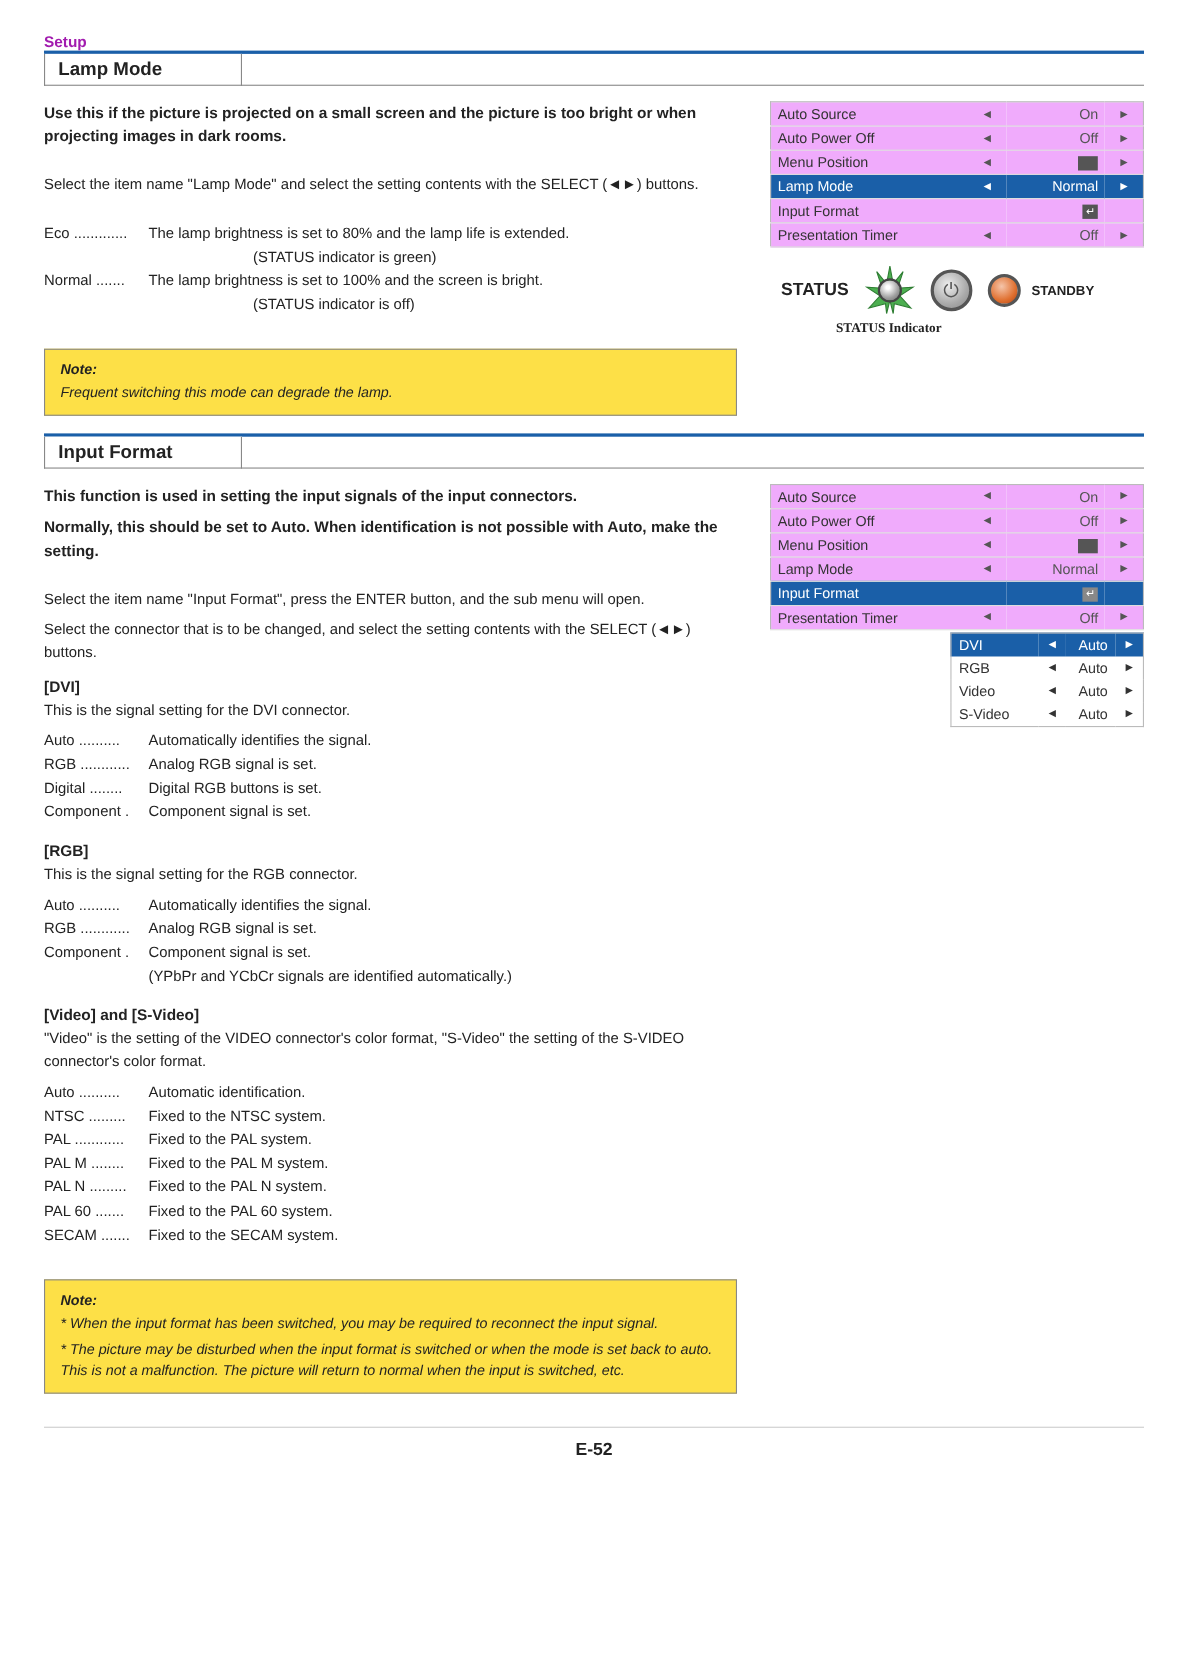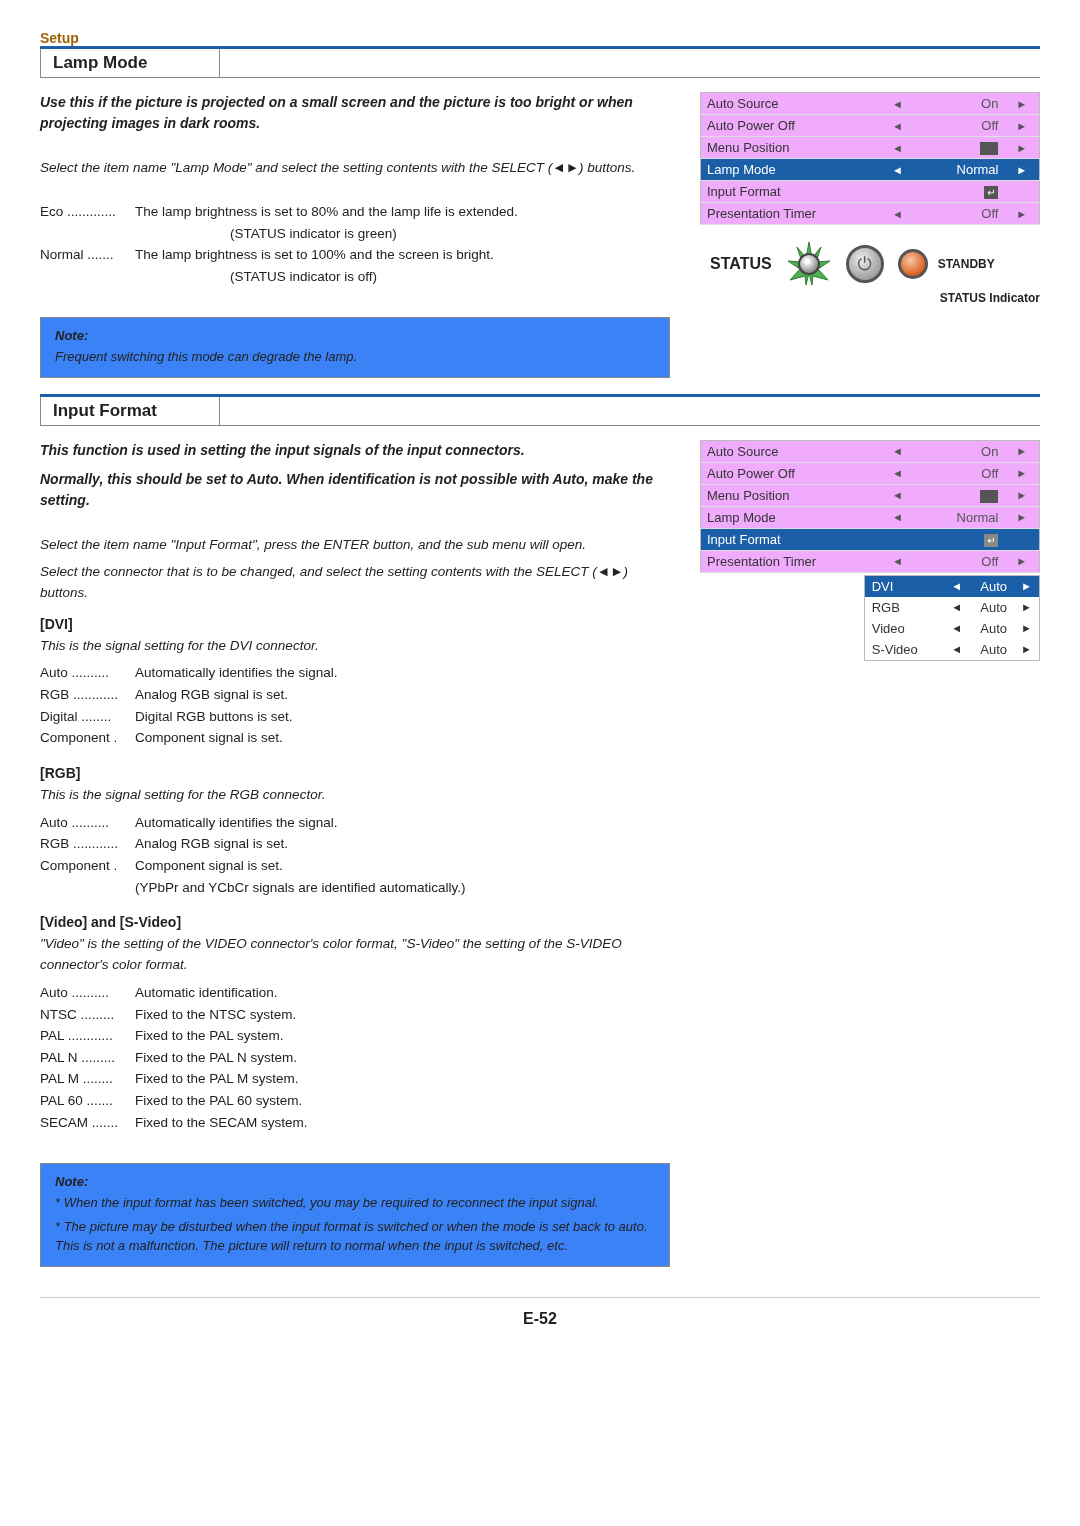--- a/index.html
+++ b/index.html
@@ -11,21 +11,21 @@
       font-size: 14px;
       color: #222;
       padding: 30px 40px 40px 40px;
     }
 
     
     .setup-header {
       font-size: 14px;
       font-weight: bold;
       margin-bottom: 6px;
-      color: #a16207;
+      color: #a21caf;
     }
 
     
     .blue-line {
       width: 100%;
       height: 3px;
       background: #1a5fa8;
       margin-bottom: 0;
     }
 
@@ -129,29 +129,28 @@
     .status-indicator-caption {
       font-size: 12px;
       font-weight: bold;
       margin-top: 4px;
       text-align: center;
     }
 
     p {
       margin-bottom: 8px;
       line-height: 1.5;
-      font-style: italic;
     }
     .bold-text { font-weight: bold; }
 
     .note-box {
       border: 1px solid #888;
       padding: 10px 14px;
       margin-top: 14px;
-      background: #3b82f6;
+      background: #fde047;
       font-size: 13px;
     }
     .note-box .note-title {
       font-weight: bold;
       font-style: italic;
       margin-bottom: 4px;
     }
     .note-box p {
       font-style: italic;
       margin: 0;
@@ -325,21 +324,21 @@
 
       <div class="power-btn">
         <span style="font-size:18px;color:#555;">⏻</span>
       </div>
 
       <div style="display:flex;align-items:center;gap:10px;">
         <div class="standby-indicator"></div>
         <span class="standby-label">STANDBY</span>
       </div>
     </div>
-    <div class="status-indicator-caption" style="text-align:right;margin-left:60px;margin-top:4px;font-size:12px;font-weight:bold;">STATUS Indicator</div>
+    <div class="status-indicator-caption" style="text-align:left;margin-left:60px;margin-top:4px;font-size:12px;font-weight:bold;font-family:Liberation Serif, serif;">STATUS Indicator</div>
   </div>
 </div>
 
 <br style="margin-bottom:20px;">
 
 
 <div class="blue-line"></div>
 <div class="section-title-row">
   <div class="section-title-box">
     <span>Input Format</span>
@@ -409,26 +408,26 @@
       </li>
       <li>
         <span class="il-key">NTSC .........</span>
         <span>Fixed to the NTSC system.</span>
       </li>
       <li>
         <span class="il-key">PAL ............</span>
         <span>Fixed to the PAL system.</span>
       </li>
       <li>
+        <span class="il-key">PAL M ........</span>
+        <span>Fixed to the PAL M system.</span>
+      </li>
+      <li>
         <span class="il-key">PAL N .........</span>
         <span>Fixed to the PAL N system.</span>
-      </li>
-      <li>
-        <span class="il-key">PAL M ........</span>
-        <span>Fixed to the PAL M system.</span>
       </li>
       <li>
         <span class="il-key">PAL 60 .......</span>
         <span>Fixed to the PAL 60 system.</span>
       </li>
       <li>
         <span class="il-key">SECAM .......</span>
         <span>Fixed to the SECAM system.</span>
       </li>
     </ul>

